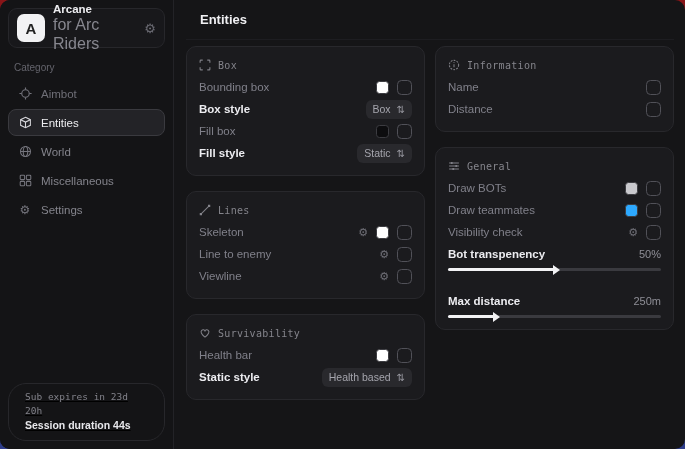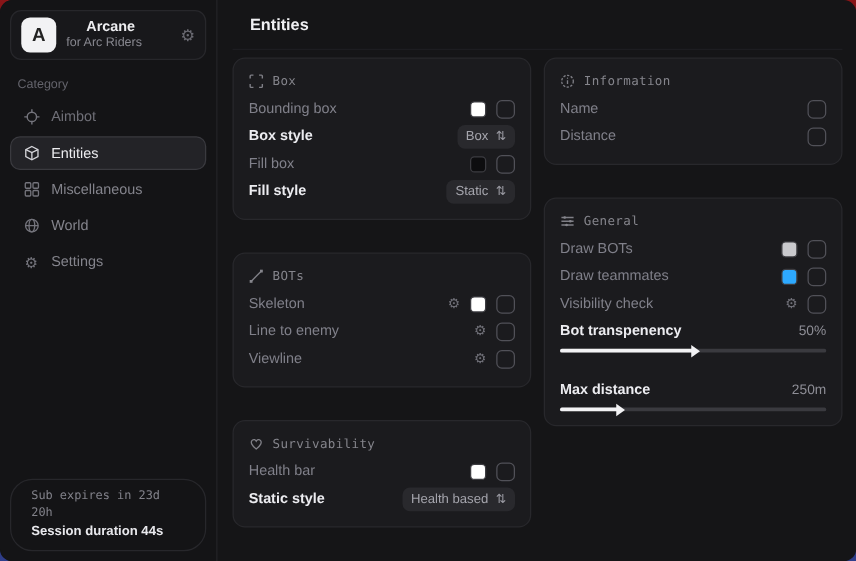--- a/index.html
+++ b/index.html
@@ -20,49 +20,50 @@
   .brand-card {
     display:flex; align-items:center; gap:8px; background:#18181b;
     border:1px solid #27272b; border-radius:9px; padding:5px 8px; height:40px;
   }
   .logo {
     width:28px; height:28px; border-radius:7px; background:#f2f2f4; color:#222;
     font-weight:bold; font-size:15px; display:flex; align-items:center; justify-content:center;
     flex-shrink:0;
   }
   .brand-text { flex:1; line-height:1.15; }
-  .brand-title { color:#ededf0; font-size:11.5px; font-weight:bold;margin-left:16px; }
-  .brand-sub { color:#87878f; font-size:10px; }
+  .brand-title { color:#ededf0; font-size:11.5px; font-weight:bold; }
+  .brand-sub { color:#87878f; font-size:16px; }
   .brand-gear { color:#6a6a72; font-size:13px; cursor:pointer; }
   .category { color:#64646c; font-size:10px; margin:14px 6px 7px 6px; }
   .nav { display:flex; flex-direction:column; gap:2px; }
   .nav-item {
     display:flex; align-items:center; gap:9px; height:27px; padding:0 9px;
     color:#84848c; font-size:11.5px; border:1px solid transparent; border-radius:8px;
     cursor:pointer;
   }
   .nav-item .nicon { width:14px; height:14px; color:#74747c; display:flex; align-items:center; justify-content:center; font-size:12px; }
   .nav-item.active { background:#232327; border-color:#3a3a3f; color:#ededf0; }
   .nav-item.active .nicon { color:#d5d5da; }
   .nav-item.dim { color:#6f6f77; }
   .sub-card {
     margin-top:auto; border:1px solid #27272b; border-radius:18px; padding:6px 16px;
     line-height:1.5;
+    text-decoration:underline;
   }
   .sub-line1 { font-family:"DejaVu Sans Mono", monospace; font-size:9.5px; color:#82828a; }
   .sub-line2 { font-size:10.5px; color:#e8e8ec; font-weight:bold; }
   
   .main { flex:1; display:flex; flex-direction:column; padding:0 12px; }
   .main-header {
     height:40px; display:flex; align-items:center; padding-left:14px;
     border-bottom:1px solid #1d1d21;
   }
   .main-title { color:#f0f0f3; font-size:13px; font-weight:bold; }
   .columns { display:flex; gap:10px; padding-top:6px; }
-  .col { display:flex; flex-direction:column; gap:26px; width:239px; }
+  .col { display:flex; flex-direction:column; gap:15px; width:239px; }
   .card { background:#1b1b1e; border:1px solid #28282c; border-radius:10px; padding:9px 12px 11px 12px; }
   .card-title {
     display:flex; align-items:center; gap:7px; color:#85858c;
     font-family:"DejaVu Sans Mono", monospace; font-size:10px; letter-spacing:.3px;
     margin:3px 0 5px 0;
   }
   .card-title svg { stroke:#7f7f86; }
   .row { display:flex; align-items:center; height:22px; }
   .row-label { font-size:11.5px; color:#80808a; flex:1; }
   .row-label.strong { color:#ececf0; font-weight:600; }
@@ -122,39 +123,39 @@
             <path d="M8 1.5 L14 4.5 V11.5 L8 14.5 L2 11.5 V4.5 Z"></path>
               <path d="M2 4.5 L8 7.5 L14 4.5"></path>
               <line x1="8" y1="7.5" x2="8" y2="14.5"></line>
           </svg>
         </span>
         <span>Entities</span>
       </div>
       <div class="nav-item">
         <span class="nicon">
           <svg class="icon-svg" width="13" height="13" viewBox="0 0 16 16" fill="none" stroke="currentColor" stroke-width="1.3">
+            <circle cx="8" cy="8" r="6.2"></circle>
+              <ellipse cx="8" cy="8" rx="2.8" ry="6.2"></ellipse>
+              <line x1="1.8" y1="8" x2="14.2" y2="8"></line>
+          </svg>
+        </span>
+        <span>World</span>
+      </div>
+      <div class="nav-item">
+        <span class="nicon">
+          <svg class="icon-svg" width="13" height="13" viewBox="0 0 16 16" fill="none" stroke="currentColor" stroke-width="1.3">
             <rect x="1.5" y="1.5" width="5.4" height="5.4" rx="1"></rect>
               <rect x="9.1" y="1.5" width="5.4" height="5.4" rx="1"></rect>
               <rect x="1.5" y="9.1" width="5.4" height="5.4" rx="1"></rect>
               <rect x="9.1" y="9.1" width="5.4" height="5.4" rx="1"></rect>
           </svg>
         </span>
         <span>Miscellaneous</span>
       </div>
       <div class="nav-item">
-        <span class="nicon">
-          <svg class="icon-svg" width="13" height="13" viewBox="0 0 16 16" fill="none" stroke="currentColor" stroke-width="1.3">
-            <circle cx="8" cy="8" r="6.2"></circle>
-              <ellipse cx="8" cy="8" rx="2.8" ry="6.2"></ellipse>
-              <line x1="1.8" y1="8" x2="14.2" y2="8"></line>
-          </svg>
-        </span>
-        <span>World</span>
-      </div>
-      <div class="nav-item">
         <span class="nicon">⚙</span>
         <span>Settings</span>
       </div>
     </div>
 
     <div class="sub-card">
       <div class="sub-line1">Sub expires in 23d 20h</div>
       <div class="sub-line2">Session duration 44s</div>
     </div>
   </div>
@@ -212,21 +213,21 @@
 
         <div class="card">
           <div class="card-title">
             <span>
               <svg class="icon-svg" width="12" height="12" viewBox="0 0 16 16" fill="none" stroke-width="1.5">
                 <line x1="2.5" y1="13.5" x2="13.5" y2="2.5"></line>
                   <rect x="1" y="12" width="3" height="3" fill="currentColor" stroke="none"></rect>
                   <rect x="12" y="1" width="3" height="3" fill="currentColor" stroke="none"></rect>
               </svg>
             </span>
-            <span>BOTs</span>
+            <span>Lines</span>
           </div>
           <div class="row">
             <span class="row-label">Skeleton</span>
             <span class="controls">
               <span class="mini-gear">⚙</span>
               <span class="swatch" style="background: rgb(255, 255, 255);"></span>
               <span class="checkbox"></span>
             </span>
           </div>
           <div class="row">

